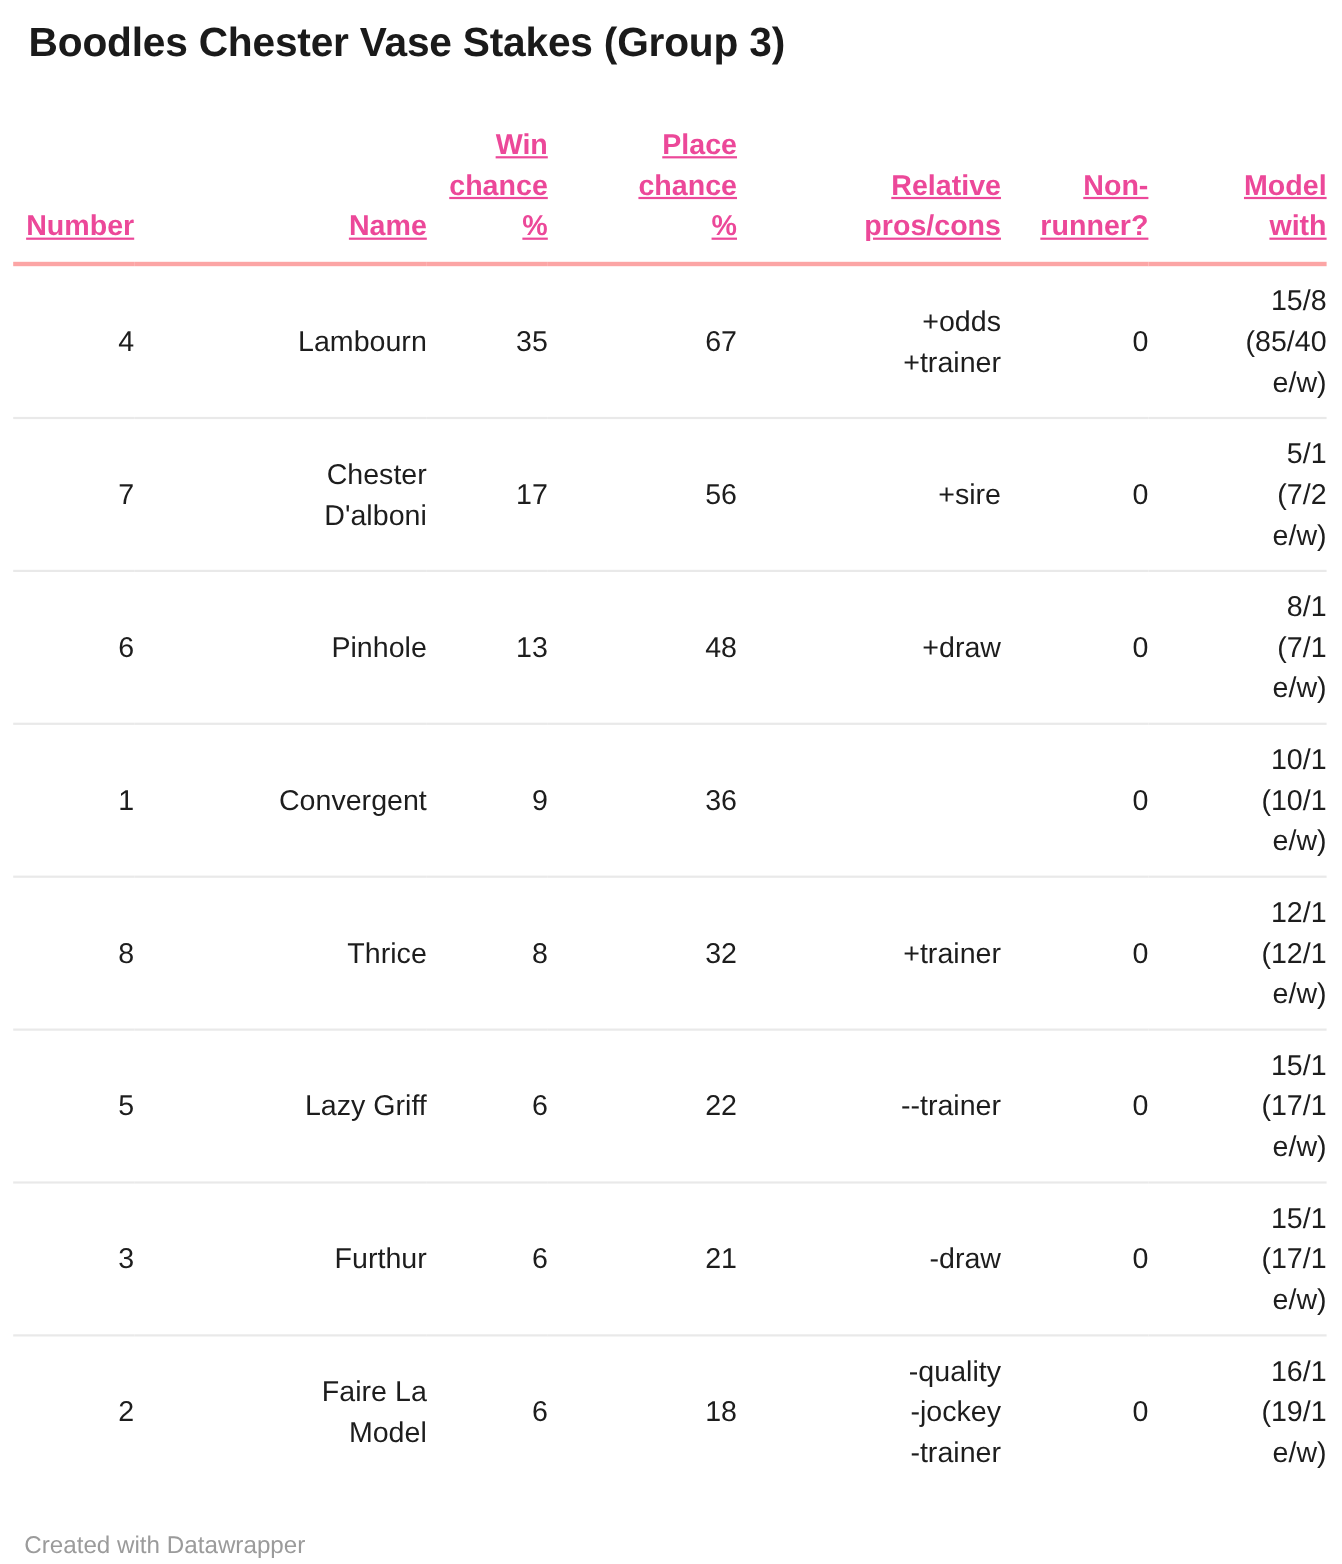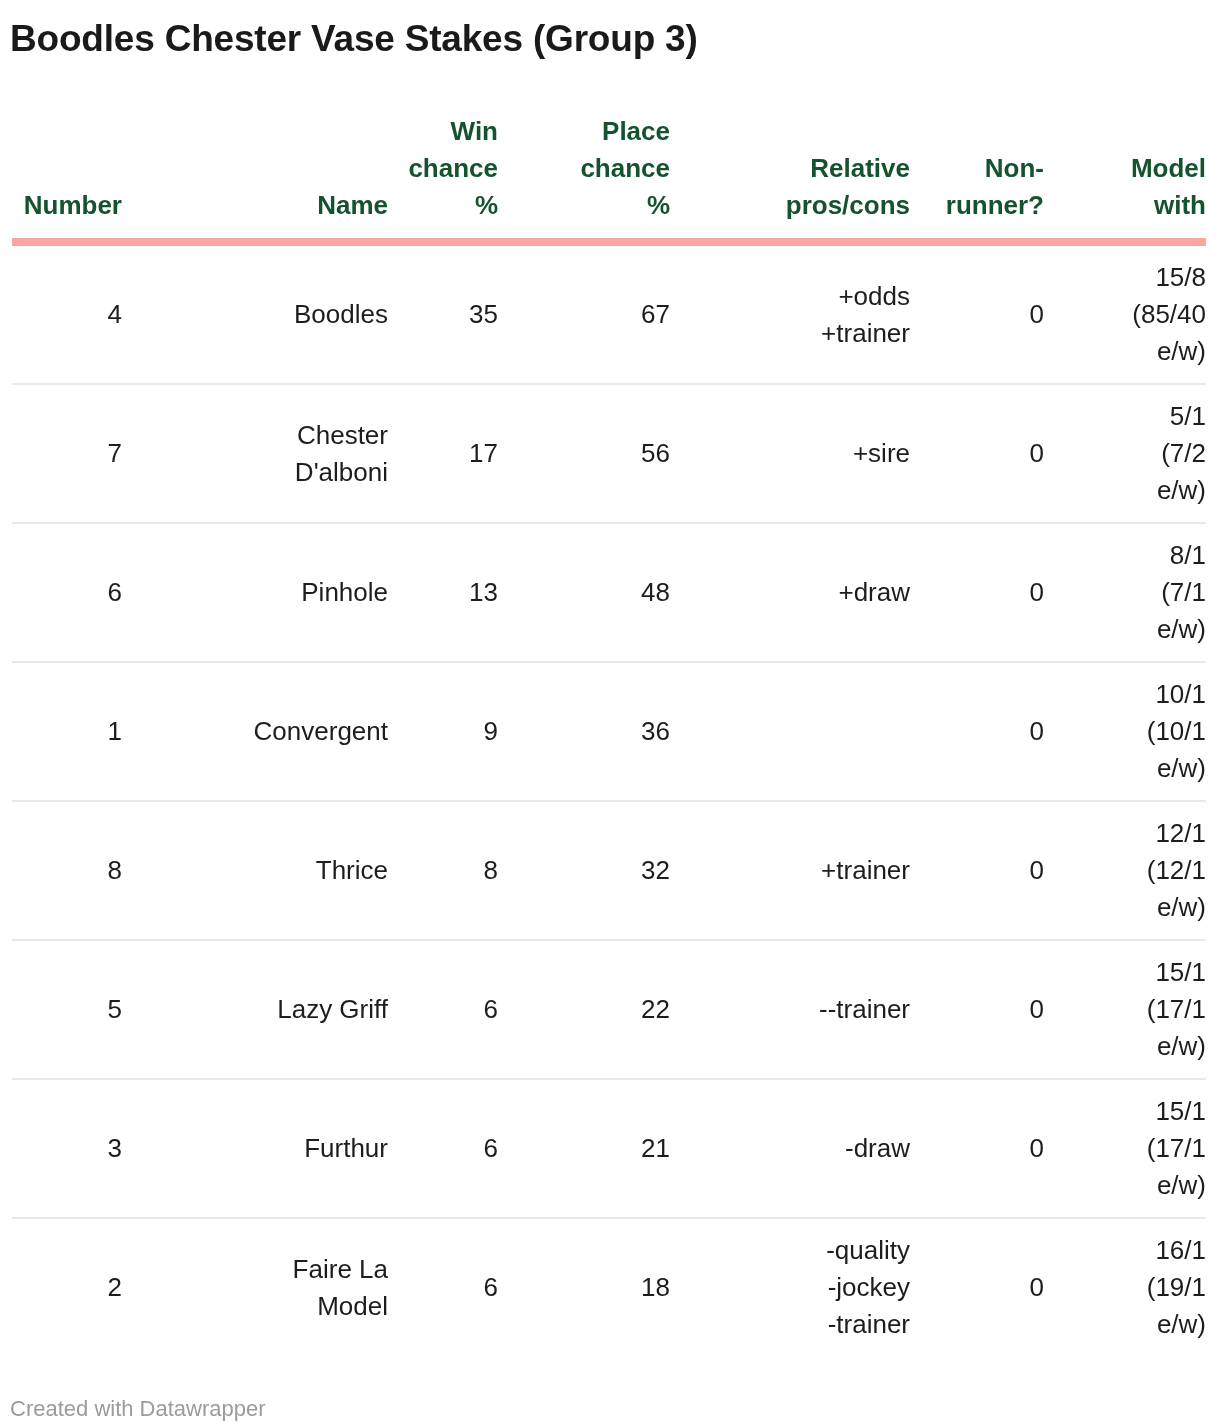--- a/index.html
+++ b/index.html
@@ -17,21 +17,21 @@
   }
   .page {
     padding: 0 12px 10px 10px;
     box-sizing: border-box;
   }
   .chart-title {
     font-size: 37px;
     line-height: 45px;
     font-weight: 700;
     color: #1a1a1a;
-    margin: 16px 0 0 0;
+    margin: 16px 0 0 16px;
     letter-spacing: -0.2px;
   }
   table.runners {
     border-collapse: collapse;
     table-layout: fixed;
     width: 1194px;
     margin-left: 2px;
   }
   col.c-num   { width: 110px; }
   col.c-name  { width: 266px; }
@@ -40,44 +40,45 @@
   col.c-pros  { width: 240px; }
   col.c-non   { width: 134px; }
   col.c-odds  { width: 162px; }
 
   th {
     vertical-align: bottom;
     font-weight: 700;
     font-size: 26px;
     line-height: 37px;
     padding: 52px 0 14px 0;
-    border-bottom: 8px solid #fca5a5;
+    border-bottom: 4px solid #fca5a5;
     white-space: pre-line;
-    color: #14532d;
+    color: #ec4899;
+    text-decoration: underline;
   }
   td {
     vertical-align: middle;
     font-weight: 400;
     font-size: 26px;
     line-height: 37px;
     padding: 13px 0;
     border-bottom: 2px solid #e9e9e9;
     white-space: pre-line;
     color: #1d1d1d;
   }
   tbody tr:last-child td { border-bottom: none; }
 
   .al { text-align: right; }
   .ar { text-align: right; }
   .pad-name { padding-left: 64px; }
   .pad-pros { padding-left: 63px; }
   .pad-odds { padding-left: 68px; }
 
   .footer {
-    margin: 40px 0 0 0;
+    margin: 40px 0 0 12px;
     font-size: 22px;
     line-height: 26px;
     color: #9b9b9b;
   }
   .footer a {
     color: #9b9b9b;
     text-decoration: none;
     cursor: pointer;
   }
 </style>
@@ -112,21 +113,21 @@
 pros/cons</th>
         <th class="ar">Non-
 runner?</th>
         <th class="al pad-odds">Model
 with</th>
       </tr>
     </thead>
     <tbody id="table-body">
   <tr>
     <td class="ar">4</td>
-    <td class="al pad-name">Boodles</td>
+    <td class="al pad-name">Lambourn</td>
     <td class="ar">35</td>
     <td class="ar">67</td>
     <td class="al pad-pros">+odds
 +trainer</td>
     <td class="ar">0</td>
     <td class="al pad-odds">15/8
 (85/40
 e/w)</td>
   </tr>
 

